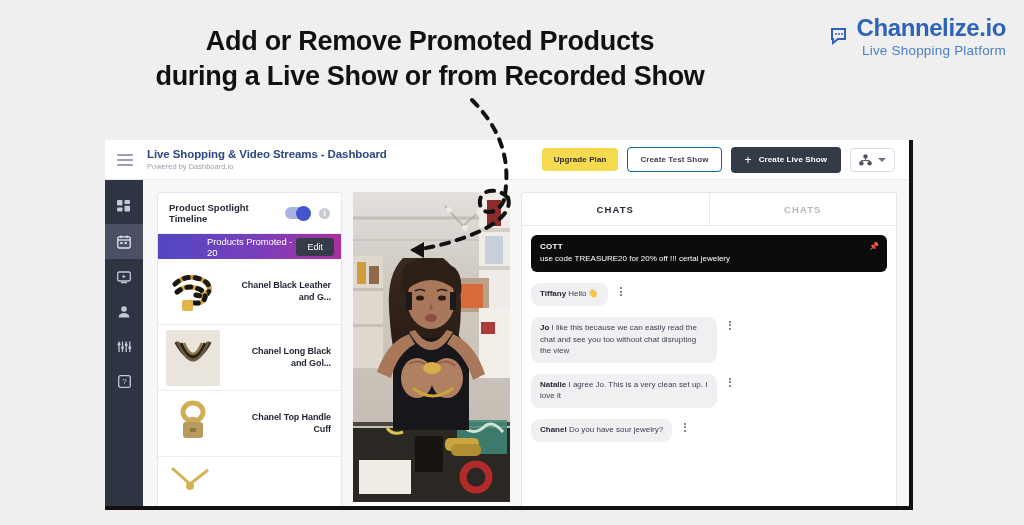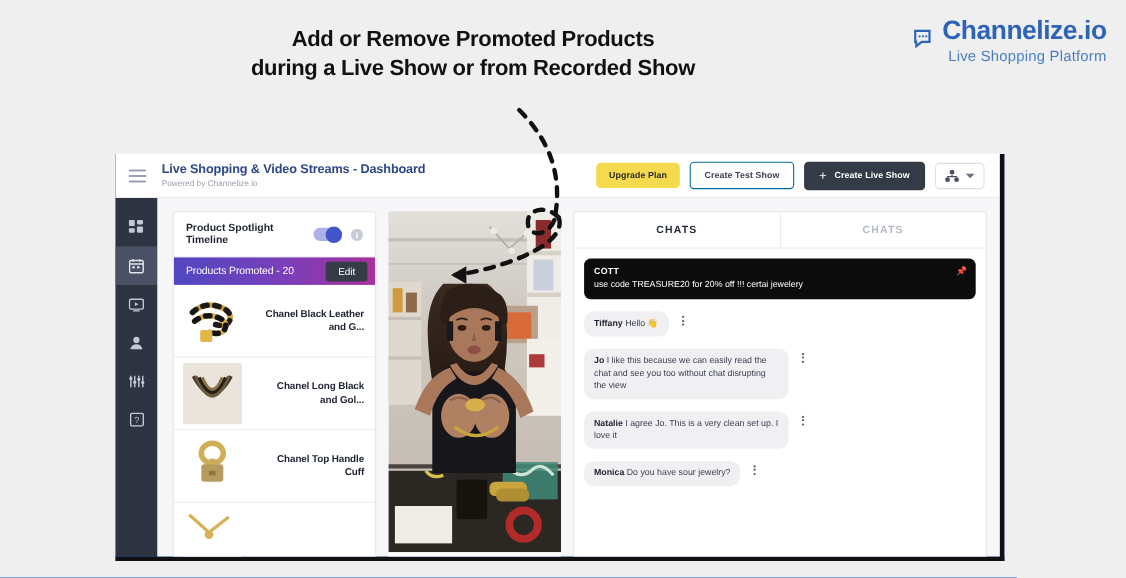--- a/index.html
+++ b/index.html
@@ -10,21 +10,21 @@
     overflow: hidden;
     position: relative;
   }
 
   
   .headline {
     position: absolute;
     left: 0; top: 24px;
     width: 860px;
     text-align: center;
-    font-size: 20px;
+    font-size: 27px;
     font-weight: bold;
     line-height: 1.28;
     color: #111111;
     letter-spacing: -0.3px;
   }
 
   
   .brand {
     position: absolute;
     right: 18px; top: 16px;
@@ -49,21 +49,21 @@
     letter-spacing: 0.2px;
     margin-top: 3px;
   }
   .brand-bubble-svg { position: absolute; left: -2px; top: 2px; }
 
   
   .mock {
     position: absolute;
     left: 105px; top: 140px;
     width: 808px; height: 370px;
-    background: #1d4ed8;
+    background: #a21caf;
     border-right: 4px solid #111111;
     border-bottom: 4px solid #111111;
     overflow: hidden;
   }
 
   
   .topbar {
     height: 40px;
     background: #ffffff;
     display: flex;
@@ -155,21 +155,21 @@
     font-family: "Liberation Serif", serif;
     cursor: pointer;
   }
 
   .promo-bar {
     height: 25px;
     background: linear-gradient(90deg, #5147c2 0%, #7a3fba 55%, #a8309c 100%);
     display: flex; align-items: center;
     padding: 0 7px 0 11px;
   }
-  .promo-label { flex: 1; font-size: 9.5px; color: #ffffff; letter-spacing: -0.1px; }
+  .promo-label { flex: 1; font-size: 9.5px; color: #ffffff; letter-spacing: -0.1px; margin-left: 38px; }
   .edit-btn {
     background: #353b47; color: #ffffff;
     font-size: 9px; padding: 4px 11px; border-radius: 3px; cursor: pointer;
   }
 
   .prod-list { flex: 1; overflow: hidden; }
   .prod-row {
     display: flex; align-items: center;
     height: 66px;
     border-bottom: 1px solid #ededf0;
@@ -300,21 +300,21 @@
 <div class="mock">
 
   <div class="topbar">
     <div class="hamburger">
         <i></i>
         <i></i>
         <i></i>
       </div>
     <div class="app-titles">
       <div class="app-title">Live Shopping &amp; Video Streams - Dashboard</div>
-      <div class="app-sub">Powered by Channelize.io</div>
+      <div class="app-sub">Powered by Dashboard.io</div>
     </div>
     <div class="topbtns">
       <div class="btn btn-upgrade">Upgrade Plan</div>
       <div class="btn btn-outline">Create Test Show</div>
       <div class="btn btn-dark">
         <span class="plus">+</span>
         <span>Create Live Show</span>
       </div>
       <div class="btn-avatar">
         <svg width="13" height="12" viewBox="0 0 13 12" aria-hidden="true">
@@ -565,21 +565,21 @@
             </div>
             <div class="kebab">
                 <i></i>
                 <i></i>
                 <i></i>
               </div>
           </div>
 
           <div class="msg-row">
             <div class="bubble">
-              <b>Monica</b><span> Do you have sour jewelry?</span>
+              <b>Chanel</b><span> Do you have sour jewelry?</span>
             </div>
             <div class="kebab">
                 <i></i>
                 <i></i>
                 <i></i>
               </div>
           </div>
 
         </div>
 

